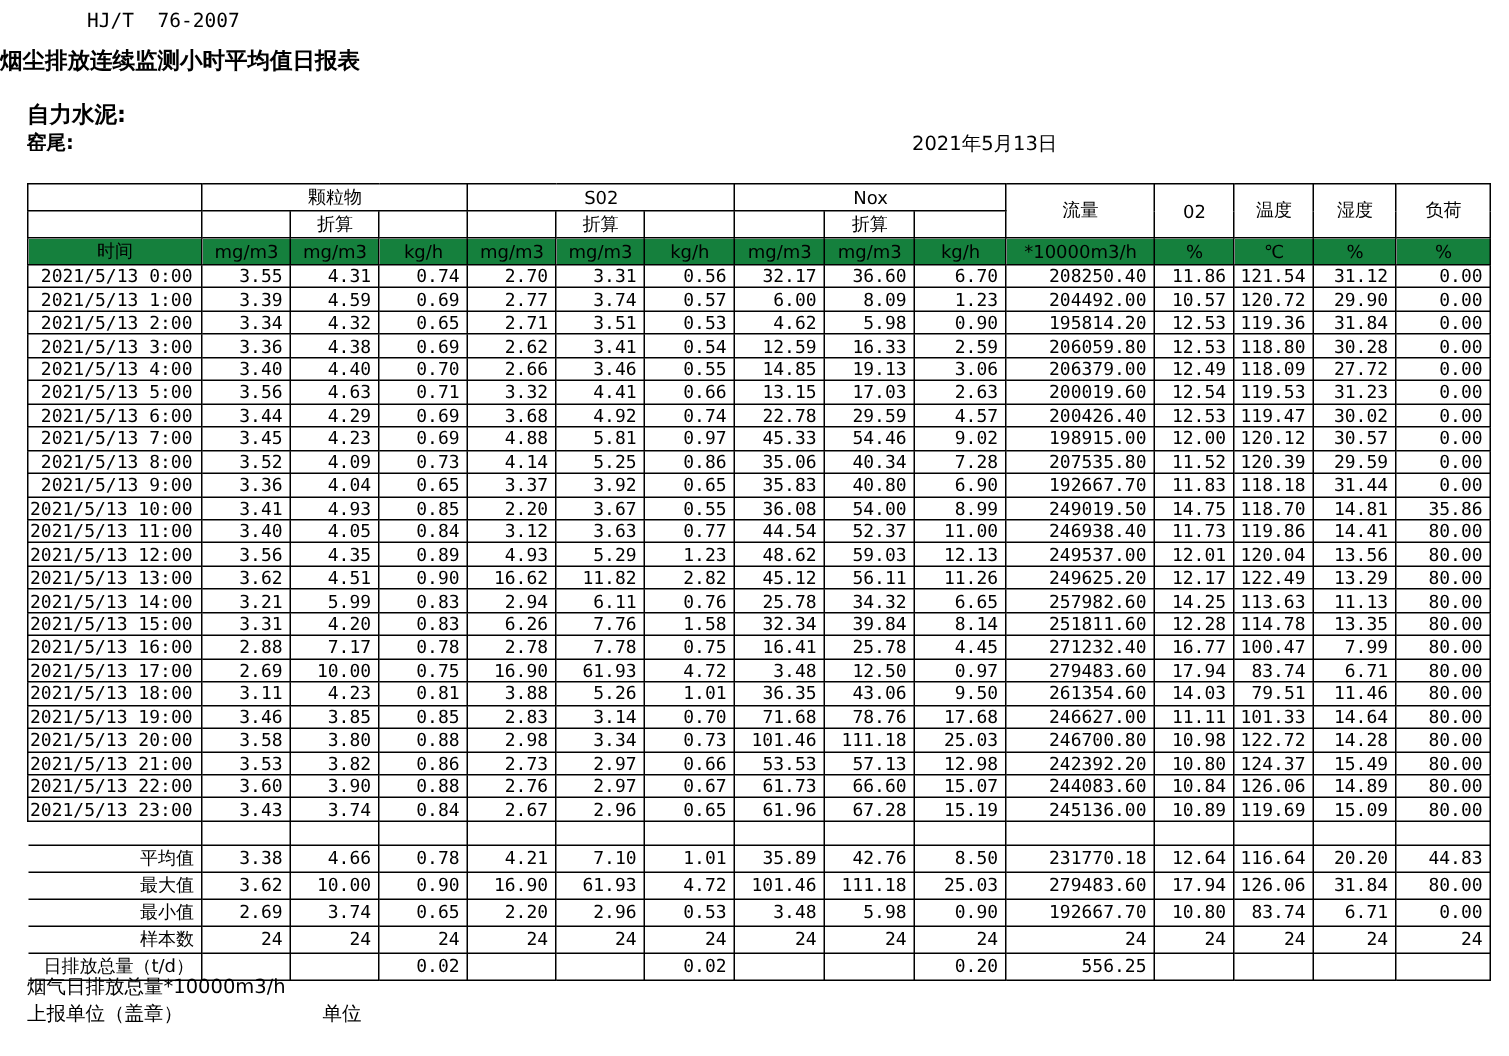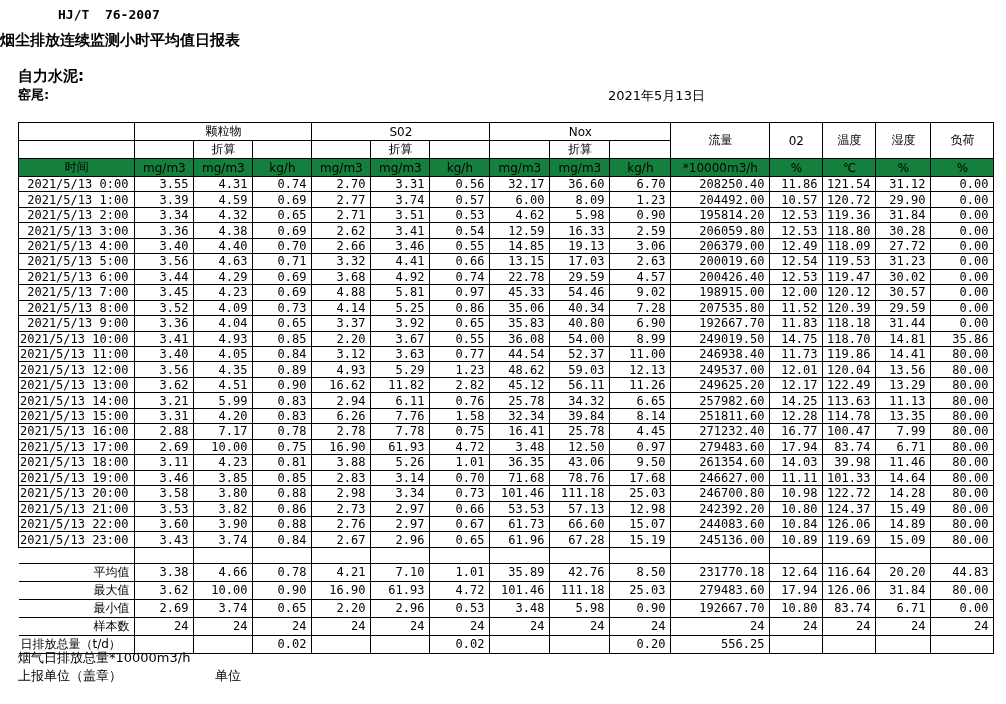--- a/index.html
+++ b/index.html
@@ -1,21 +1,21 @@
 <!DOCTYPE html>
 <html><head>
 <meta charset="utf-8">
 <style>
   html,body{margin:0;padding:0;}
   body{
     width:1006px;height:704px;position:relative;background:#ffffff;color:#000;
     font-family:"DejaVu Sans","Liberation Sans",sans-serif;
     overflow:hidden;
   }
-  .std{position:absolute;left:18px;top:7px;font-weight:bold;font-size:13px;white-space:pre;
+  .std{position:absolute;left:18px;top:7px;font-weight:normal;font-size:13px;white-space:pre;
        font-family:"DejaVu Sans Mono","DejaVu Sans",monospace;padding-left:40px;}
   .title{position:absolute;left:0;top:31px;width:696px;text-align:left;font-weight:bold;font-size:15px;}
   .company{position:absolute;left:18px;top:67px;font-weight:bold;font-size:15px;}
   .location{position:absolute;left:18px;top:86px;font-weight:bold;font-size:13px;}
   .date{position:absolute;left:608px;top:87px;font-size:13px;}
 
   table{position:absolute;left:18px;top:122px;border-collapse:collapse;table-layout:fixed;
         font-size:12px;}
   td{border:1px solid #000;box-sizing:border-box;padding:0 5px 0 1px;text-align:right;
      overflow:hidden;white-space:nowrap;font-family:"DejaVu Sans Mono","DejaVu Sans",monospace;}
@@ -24,21 +24,21 @@
   tr.hrow2 td{height:15px;}
   tr.hrow3 td{height:17px;background:#15803d;}
   tr.data-row td{height:15.46px;}
   tr.spacer-row td{height:16px;}
   tr.stat-row td, tr.total-row td{height:15.5px;}
   td.time-cell{padding-right:6px;}
   tr.spacer-row td:first-child,
   tr.stat-row td.label-cell,
   tr.total-row td.label-cell{border-left:none;}
   td.label-cell{font-family:"DejaVu Sans","Liberation Sans",sans-serif;}
-  tr.total-row td.label-cell{text-align:left;padding-left:2px;margin-left:20px;}
+  tr.total-row td.label-cell{text-align:right;padding-left:2px;margin-left:20px;}
   .foot1{position:absolute;left:18px;top:649px;font-size:13px;}
   .foot2{position:absolute;left:18px;top:667px;font-size:13px;}
   .foot3{position:absolute;left:215px;top:667px;font-size:13px;}
 </style>
 </head>
 <body>
 
 <div class="std">HJ/T  76-2007</div>
 <div class="title">烟尘排放连续监测小时平均值日报表</div>
 <div class="company">自力水泥:</div>
@@ -418,21 +418,21 @@
         <td>4.23</td>
         <td>0.81</td>
         <td>3.88</td>
         <td>5.26</td>
         <td>1.01</td>
         <td>36.35</td>
         <td>43.06</td>
         <td>9.50</td>
         <td>261354.60</td>
         <td>14.03</td>
-        <td>39.98</td>
+        <td>79.51</td>
         <td>11.46</td>
         <td>80.00</td>
       </tr>
       <tr class="data-row">
         <td class="time-cell">2021/5/13 19:00</td>
         <td>3.46</td>
         <td>3.85</td>
         <td>0.85</td>
         <td>2.83</td>
         <td>3.14</td>

